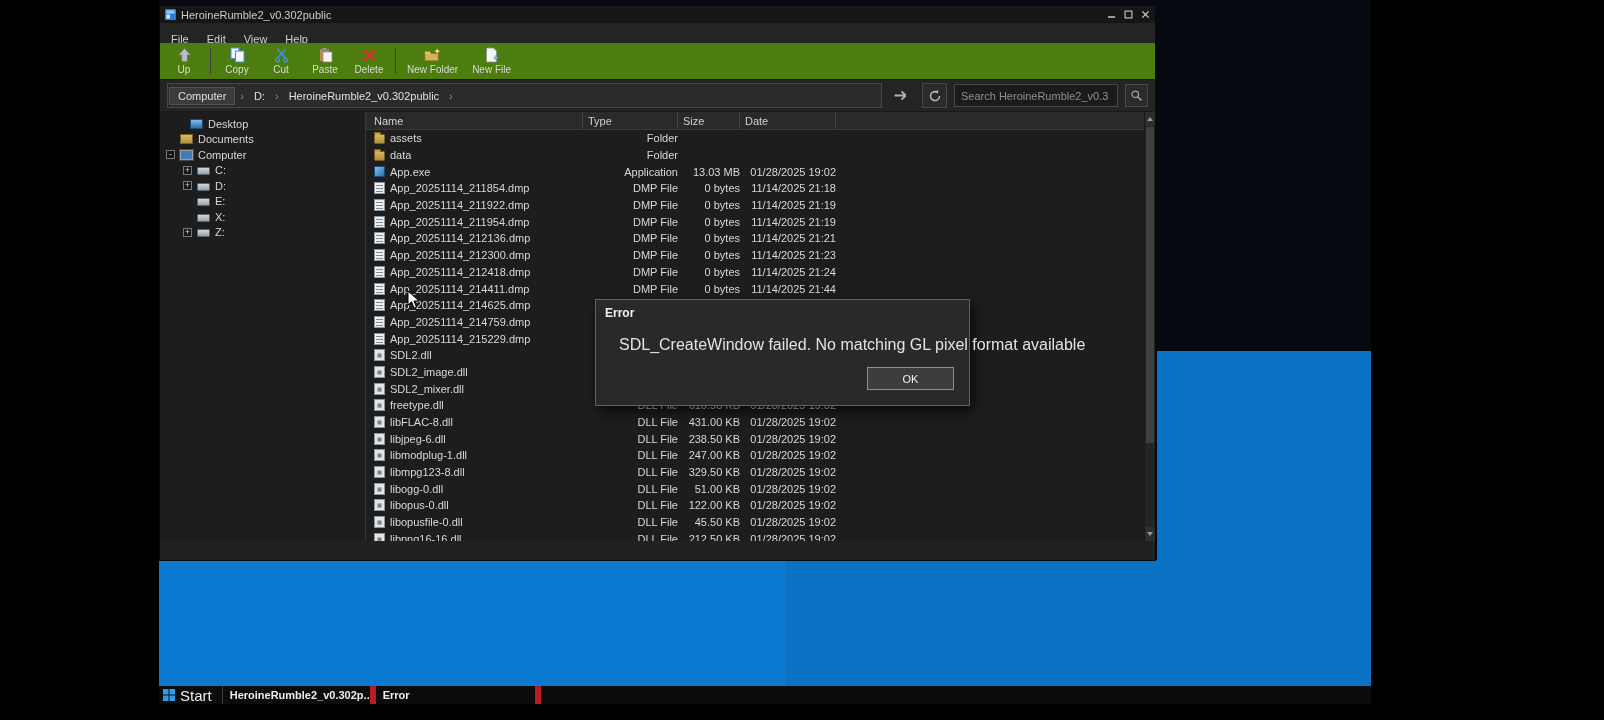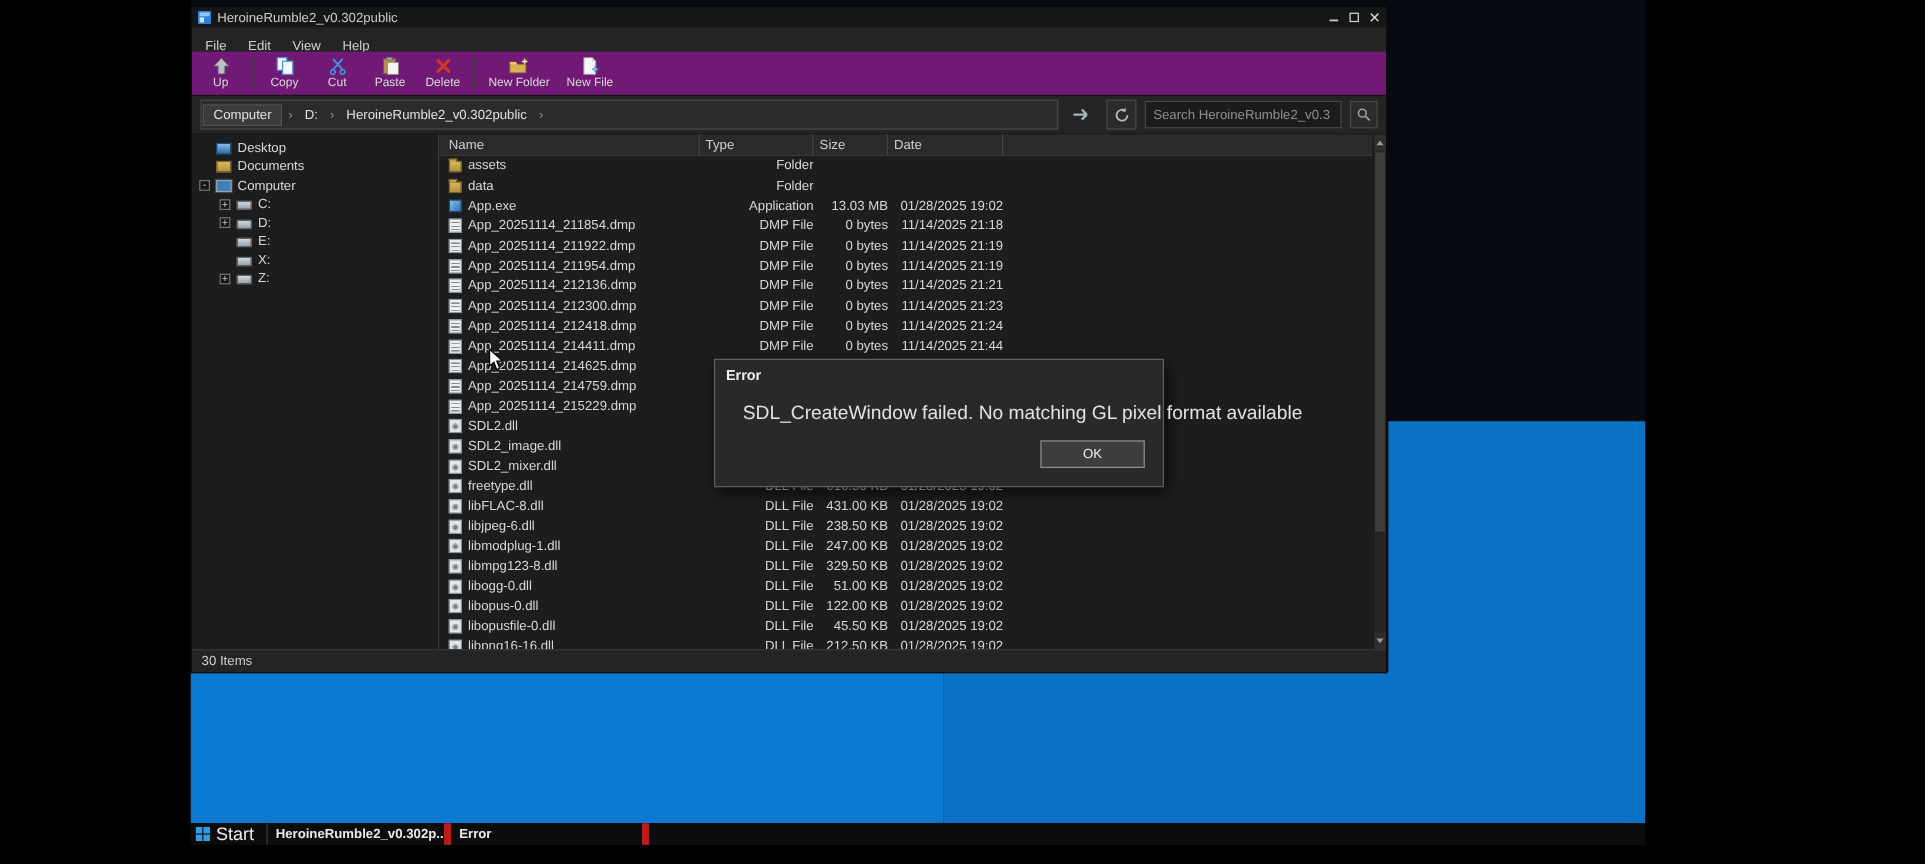--- a/index.html
+++ b/index.html
@@ -21,21 +21,21 @@
               display: flex; align-items: center; padding: 0 2px 0 5px; }
   .app-icon { width: 11px; height: 11px; display: block; flex: 0 0 11px; }
   .title-text { flex: 1; margin-left: 5px; font-size: 11px; color: #cccccc; white-space: nowrap; overflow: hidden; }
   .win-btn { width: 15px; height: 13px; display: flex; align-items: center; justify-content: center; margin-left: 2px; }
   .win-btn svg { width: 9px; height: 9px; }
 
   .menubar { position: absolute; top: 17px; left: 0; right: 0; height: 20px; background: #242424;
              display: flex; align-items: center; padding-left: 2px; }
   .menu-item { padding: 2px 9px; font-size: 11px; color: #d0d0d0; margin-top: 12px; }
 
-  .toolbar { position: absolute; top: 37px; left: 0; right: 0; height: 37px; background: #701a75;
+  .toolbar { position: absolute; top: 37px; left: 0; right: 0; height: 37px; background: #4d7c0f;
              display: flex; align-items: stretch; padding-left: 2px; border-bottom: 1px solid #191919; }
   .tool-btn { min-width: 44px; padding: 0 7px; display: flex; flex-direction: column; align-items: center;
               justify-content: center; gap: 1px; }
   .tool-btn svg { width: 17px; height: 16px; }
   .tool-label { font-size: 10px; color: #dadada; white-space: nowrap; }
   .tool-sep { width: 1px; background: #3d3d3d; margin: 5px 4px; }
 
   .pathbar { position: absolute; top: 74px; left: 0; right: 0; height: 32px; background: #242424;
              display: flex; align-items: center; gap: 7px; padding: 0 7px; border-bottom: 1px solid #191919; }
   .breadcrumb { flex: 1; height: 25px; max-width: 722px; background: #2b2b2b; border: 1px solid #484848;
@@ -251,21 +251,21 @@
     <div class="search-btn">
       <svg viewBox="0 0 16 16">
         <circle cx="6.5" cy="6.5" r="4" fill="none" stroke="#9aa4ab" stroke-width="1.6"></circle>
         <path d="M9.5 9.5 L14 14" stroke="#9aa4ab" stroke-width="1.8"></path>
       </svg>
     </div>
   </div>
 
   <div class="content">
     <div class="tree-panel">
-        <div class="tree-item" style="padding-left: 6px;">
+        <div class="tree-item" style="padding-left: 16px;">
     <span class="expander empty"></span>
     <span class="ti ti-desktop"></span>
     <span class="tree-label">Desktop</span>
   </div>
         <div class="tree-item" style="padding-left: 6px;">
     <span class="expander empty"></span>
     <span class="ti ti-folder"></span>
     <span class="tree-label">Documents</span>
   </div>
         <div class="tree-item" style="padding-left: 6px;">
@@ -564,23 +564,20 @@
           <div class="sb-tri-up"></div>
         </div>
         <div class="sb-thumb"></div>
         <div class="sb-btn sb-down">
           <div class="sb-tri-down"></div>
         </div>
       </div>
     </div>
   </div>
 
-  <div class="statusbar">
-    <span>30 Items</span>
-  </div>
 </div>
 
 <div class="dialog">
   <div class="dialog-title">Error</div>
   <div class="dialog-msg">SDL_CreateWindow failed. No matching GL pixel format available</div>
   <div class="dialog-ok">OK</div>
 </div>
 
 <div class="taskbar">
   <div class="tb-start">

